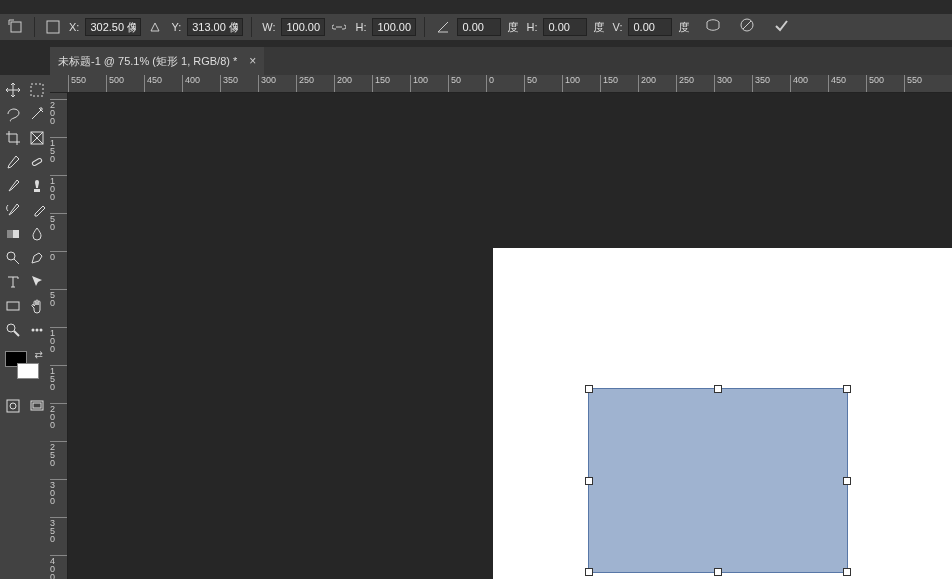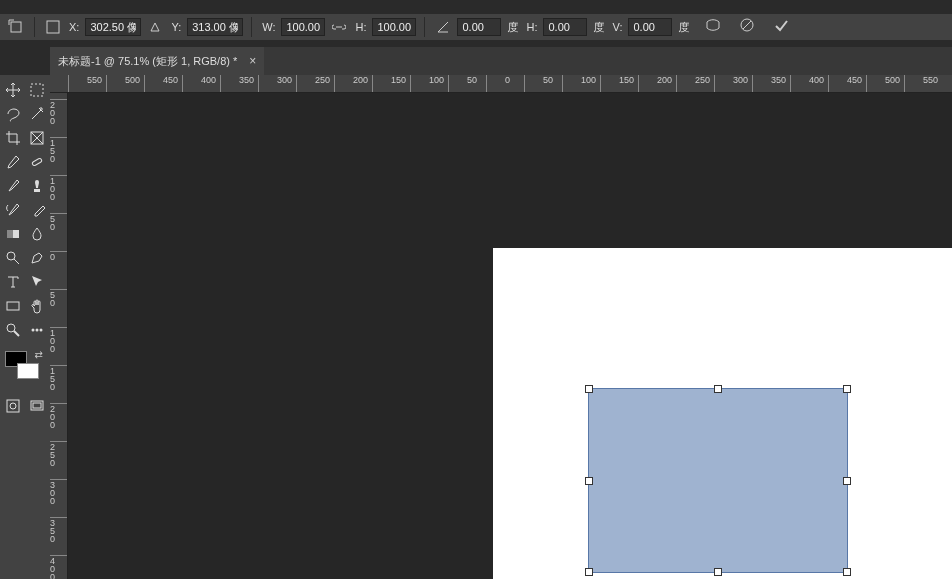--- a/index.html
+++ b/index.html
@@ -159,21 +159,21 @@
     position: relative;
     height: 100%;
   }
   .ruler-h-tick {
     position: absolute;
     top: 0;
     height: 100%;
     border-left: 1px solid #888;
     font-size: 9px;
     color: #ccc;
-    padding-left: 18px;
+    padding-left: 2px;
     line-height: 10px;
   }
   .ruler-v {
     position: absolute;
     top: 93px;
     left: 50px;
     width: 18px;
     bottom: 0;
     background: #424242;
     border-right: 1px solid #222;

